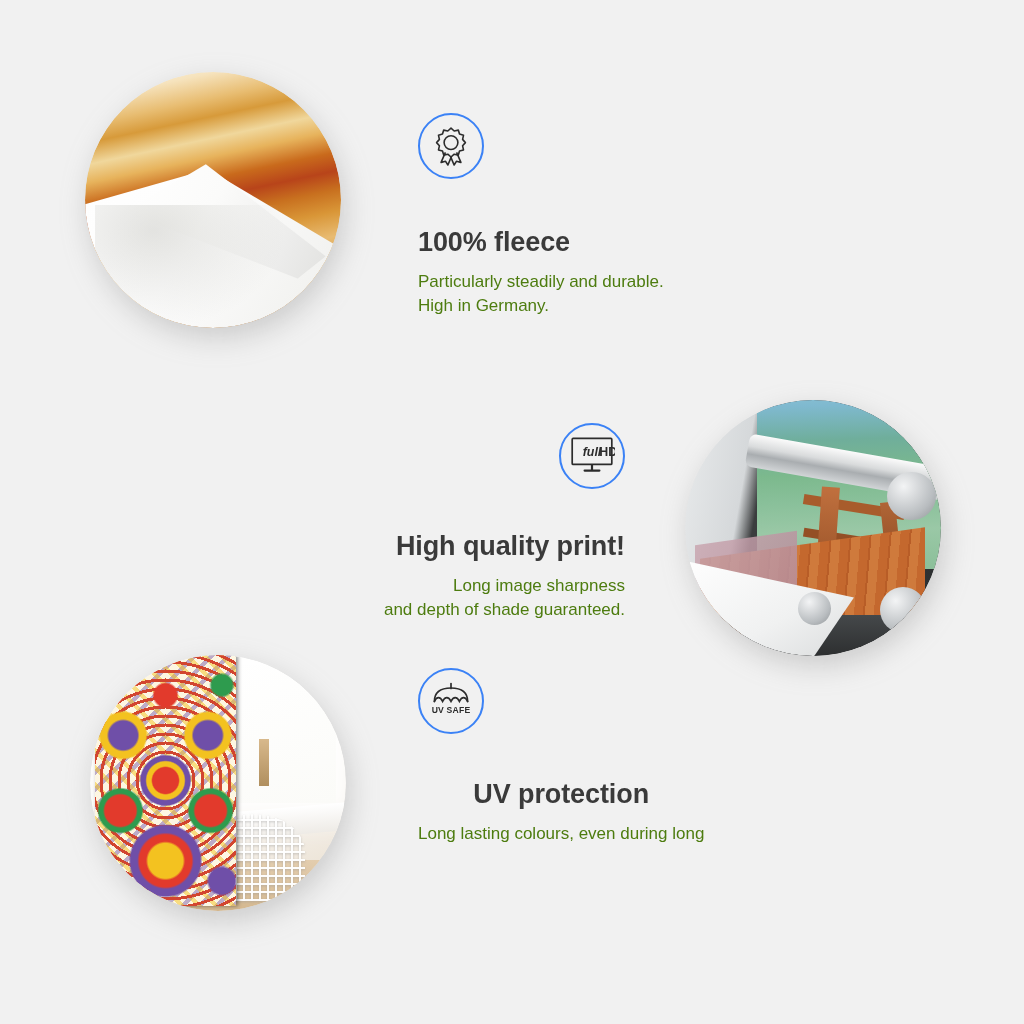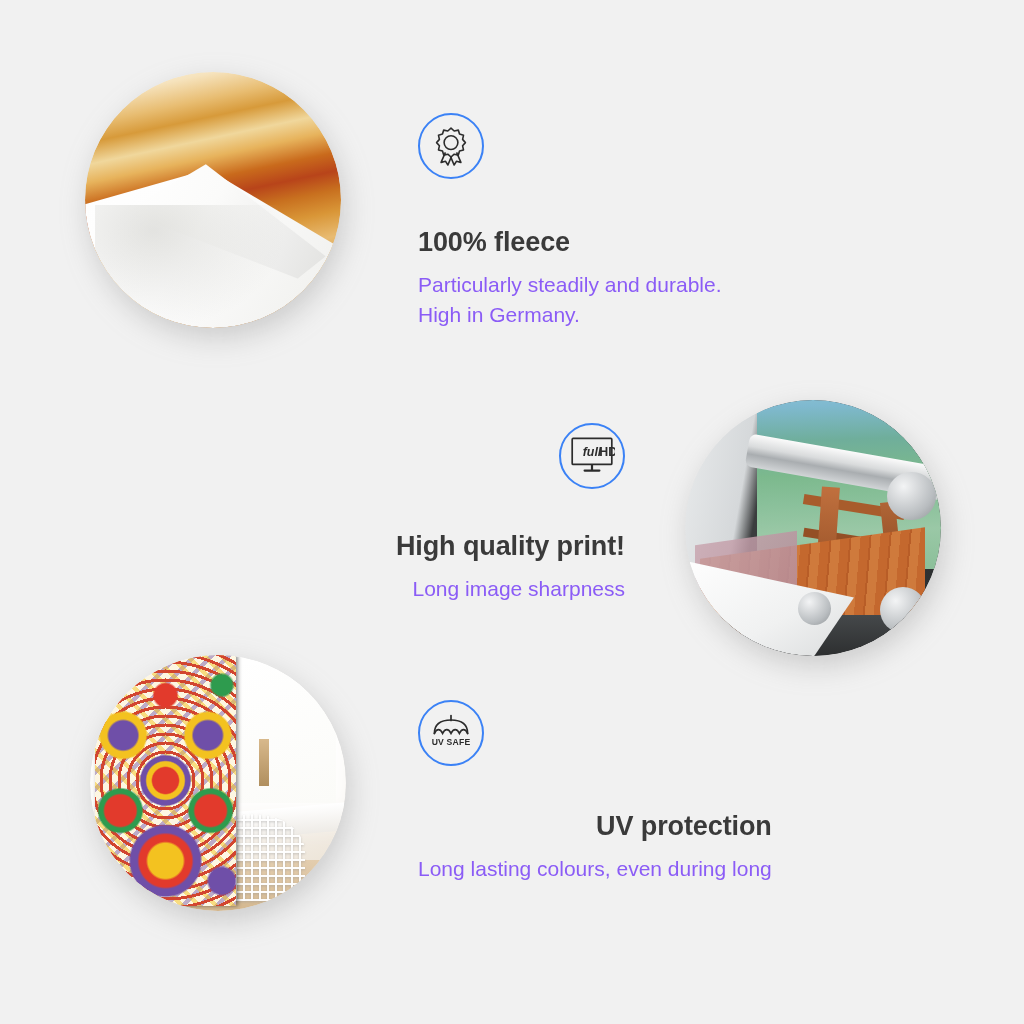--- a/index.html
+++ b/index.html
@@ -155,37 +155,37 @@
   .icon-badge svg { display: block; }
 
   .f-title {
     font-size: 27px;
     font-weight: bold;
     color: #3a3a3a;
     letter-spacing: -0.1px;
     white-space: nowrap;
   }
   .f-body {
-    font-size: 21px;
+    font-size: 17px;
     line-height: 1.42;
-    color: #8b5cf6;
+    color: #4d7c0f;
   }
 
   
   #feature-fleece { left: 418px; top: 113px; text-align: left; }
   #feature-fleece .icon-badge { margin-bottom: 48px; }
   #feature-fleece .f-title { margin-bottom: 12px; }
 
   
   #feature-print { right: 399px; top: 423px; text-align: right; }
   #feature-print .icon-badge { margin-left: auto; margin-bottom: 42px; }
   #feature-print .f-title { margin-bottom: 12px; }
 
   
-  #feature-uv { left: 418px; top: 700px; text-align: right; }
+  #feature-uv { left: 418px; top: 668px; text-align: center; }
   #feature-uv .icon-badge { margin-bottom: 45px; }
   #feature-uv .f-title { margin-bottom: 12px; }
 </style>
 </head>
 <body>
 
 <div id="infographic">
 
   <div class="photo-circle" id="photo-fleece">
     <div class="photo-inner">
@@ -237,20 +237,21 @@
         <rect x="3.2" y="3.4" width="39.6" height="26" rx="1"></rect>
         <path d="M23 29.4 V35.2" stroke-width="2.2"></path>
         <path d="M15.6 35.6 H30.4" stroke-width="2.2" stroke-linecap="round"></path>
         <text x="23" y="21" text-anchor="middle" stroke="none" fill="#2c2c2c" font-family="'Liberation Sans', sans-serif" font-size="12.4" font-style="italic" font-weight="bold">full</text>
         <text x="30.2" y="21" text-anchor="start" stroke="none" fill="#2c2c2c" font-family="'Liberation Sans', sans-serif" font-size="12.4" font-weight="bold">HD</text>
       </svg>
     </div>
     <div class="f-title">High quality print!</div>
     <div class="f-body">
       <div>Long image sharpness</div>
+      <div>and depth of shade guaranteed.</div>
     </div>
   </div>
 
   <div class="photo-circle" id="photo-interior">
     <div class="photo-inner">
       <div class="in-room"></div>
       <div class="in-window"></div>
       <div class="in-candle"></div>
       <div class="in-floor"></div>
       <div class="in-table"></div>

